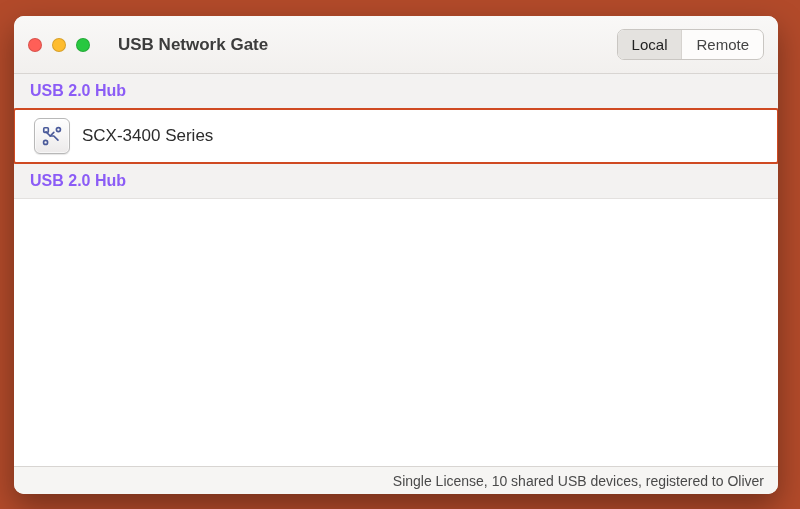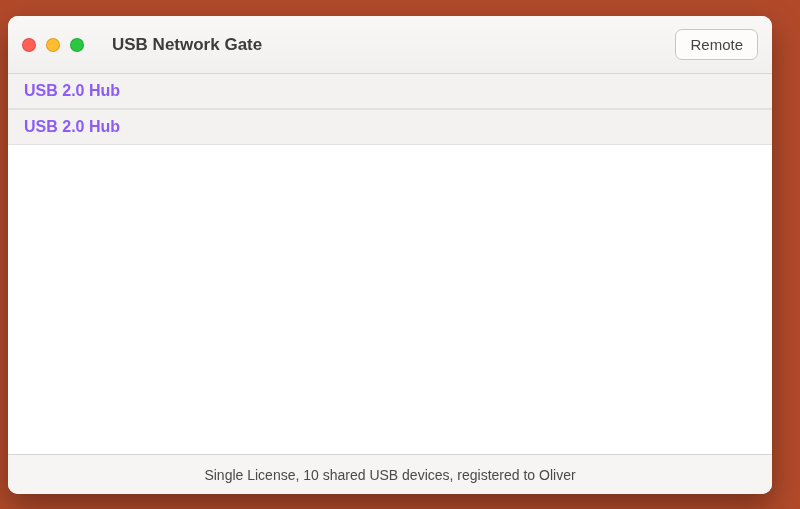--- a/index.html
+++ b/index.html
@@ -5,21 +5,21 @@
   * { box-sizing: border-box; margin: 0; padding: 0; }
   html, body {
     width: 800px;
     height: 509px;
     font-family: -apple-system, "Helvetica Neue", Helvetica, Arial, sans-serif;
     background: #b24a2a;
     overflow: hidden;
   }
   .window {
     position: absolute;
-    left: 8px;
+    left: 14px;
     top: 16px;
     width: 764px;
     height: 478px;
     background: #ffffff;
     border-radius: 10px;
     box-shadow: 0 12px 30px rgba(0,0,0,0.35);
     display: flex;
     flex-direction: column;
     overflow: hidden;
   }
@@ -116,52 +116,65 @@
     align-items: center;
     justify-content: center;
   }
   .device-icon svg { width: 22px; height: 22px; }
   .device-label {
     font-size: 17px;
     color: #2c2c2c;
   }
 
   .footer {
-    height: 40px;
+    height: 28px;
     border-top: 1px solid #d8d5d2;
     background: #f6f5f3;
     display: flex;
     align-items: center;
-    justify-content: center;
+    justify-content: flex-end;
     padding: 0 14px;
     font-size: 14px;
     color: #4a4a4a;
   }
 </style>
 </head>
 <body>
 
 <div class="window">
 
   <div class="titlebar">
     <div class="traffic-lights">
       <div class="dot close"></div>
       <div class="dot minimize"></div>
       <div class="dot zoom"></div>
     </div>
     <div class="app-title">USB Network Gate</div>
     <div class="seg">
+      <div class="seg-btn active">Local</div>
       <div class="seg-btn">Remote</div>
     </div>
   </div>
 
   <div class="content">
 
     <div class="section-header">USB 2.0 Hub</div>
 
+    <div class="device-row highlight">
+      <div class="device-icon">
+        <svg viewBox="0 0 24 24" fill="none" stroke="#4a5a9a" stroke-width="1.8" stroke-linecap="round" stroke-linejoin="round">
+          <circle cx="5" cy="19" r="2.2"></circle>
+          <circle cx="19" cy="5" r="2.2"></circle>
+          <rect x="3" y="3" width="5" height="5" rx="1"></rect>
+          <path d="M5.5 7.5 L10 12 L14 12 L18.5 16.5"></path>
+          <path d="M10 12 L14 8"></path>
+        </svg>
+      </div>
+      <div class="device-label">SCX-3400 Series</div>
+    </div>
 
 
     <div class="section-header">USB 2.0 Hub</div>
 
 
   </div>
 
   <div class="footer">
     <span>Single License, 10 shared USB devices, registered to Oliver</span>
   </div>

